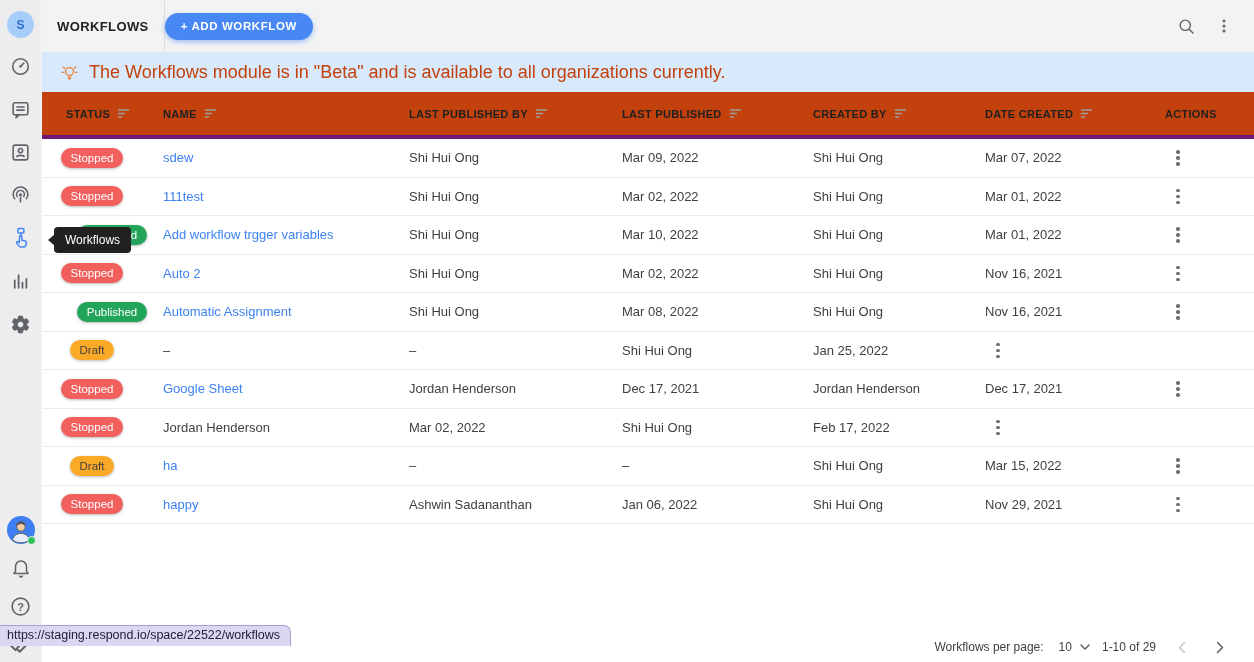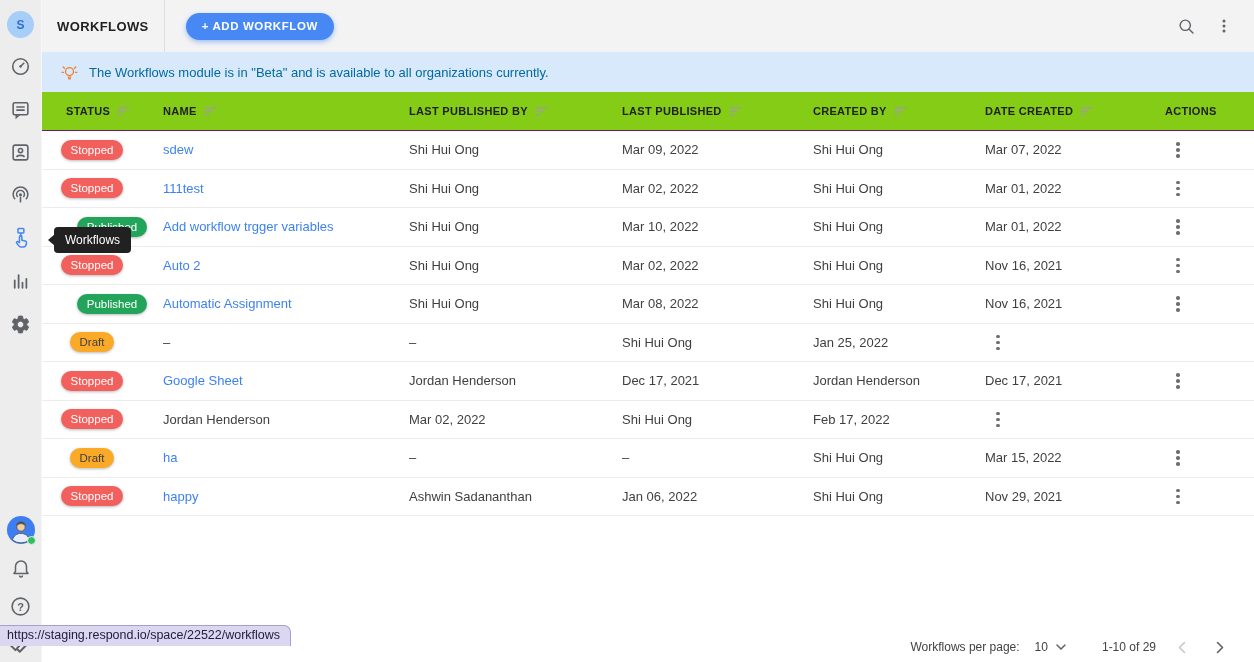--- a/index.html
+++ b/index.html
@@ -19,53 +19,53 @@
   .side-btn.active svg { stroke:var(--accent,#4788f4); }
   .profile-avatar { width:28px; height:28px; border-radius:50%; background:#3d7ef2; position:relative; overflow:visible; cursor:pointer;}
   .profile-avatar .presence { position:absolute; right:-1px; bottom:-1px; width:9px; height:9px; border-radius:50%;
              background:#2fc25b; border:1.5px solid #ededee; }
 
   
   .main { margin-left:42px; height:100%; position:relative; }
   .topbar { height:52px; background:var(--topbar-bg,#f3f3f4); display:flex; align-items:center; padding:0 18px 0 15px; }
   .page-title { font-size:13px; font-weight:700; color:#212121; letter-spacing:.4px; }
   .topbar-divider { width:1px; align-self:stretch; background:#dedede; margin-left:15px; }
-  .add-btn { margin-left:21px; height:27px; padding:0 16px; border:none; border-radius:14px; background:var(--accent,#4788f4);
+  .add-btn { height:27px; padding:0 16px; border:none; border-radius:14px; background:var(--accent,#4788f4);
              color:#fff; font-size:11.5px; font-weight:700; letter-spacing:.6px; cursor:pointer;
              box-shadow:0 2px 5px rgba(71,136,244,.5); font-family:inherit;}
   .topbar-right { margin-left:auto; display:flex; align-items:center; gap:14px; }
   .icon-btn { background:none; border:none; cursor:pointer; display:flex; align-items:center; justify-content:center; width:24px; height:24px;}
 
   .banner { height:40px; background:var(--banner-bg,#d8e9fb); display:flex; align-items:center; padding-left:18px; gap:10px; }
-  .banner-text { font-size:13px; color:#0369a1; }
+  .banner-text { font-size:18px; color:#c2410c; }
 
   
   .grid { display:grid; grid-template-columns:97px 246px 213px 191px 172px 180px minmax(0,1fr);
           padding:0 24px; align-items:center; }
-  .thead { height:39px; border-bottom:1px solid #701a75; background:#84cc16; }
+  .thead { height:47px; border-bottom:4px solid #701a75; background:#c2410c; }
   .th { display:flex; align-items:center; gap:7px; font-size:11px; font-weight:700; color:#212121; letter-spacing:.3px; cursor:pointer;}
   .trow { height:38.5px; border-bottom:1px solid #ececec; background:#fff; cursor:pointer;}
   .cell { font-size:13px; color:#3f3f3f; }
   .badge-slot { width:52px; display:flex; justify-content:center; }
   .badge { display:inline-flex; align-items:center; height:20px; padding:0 10px; border-radius:10px;
            font-size:11.5px; font-weight:500; box-shadow:0 1px 3px rgba(0,0,0,.28); white-space:nowrap;}
   .badge-stopped   { background:var(--stopped,#f2605e);  color:#fff; }
   .badge-published { background:var(--published,#22a45b);color:#fff;margin-left:40px; }
   .badge-draft     { background:var(--draft,#fbaa28);    color:#3f3f3f; }
   .name-link { color:var(--link,#3e82f1); font-weight:500; font-size:13px; text-decoration:none; }
   .kebab { background:none; border:none; cursor:pointer; display:flex; flex-direction:column; align-items:center; gap:2.5px;
            width:24px; height:24px; justify-content:center; margin-left:1px;}
   .kebab .dot { width:3.5px; height:3.5px; border-radius:50%; background:#6f6f6f; }
 
   
   .pagination { position:absolute; right:0; bottom:0; height:30px; display:flex; align-items:center; padding-right:24px;
                 font-size:12px; color:#424242; }
   .pp-value { margin-left:15px; }
   .pp-select-caret { margin-left:8px; display:flex; cursor:pointer; }
-  .range-text { margin-left:36px; }
+  .range-text { margin-left:12px; }
   .page-btn { background:none; border:none; cursor:pointer; display:flex; align-items:center; justify-content:center; width:20px; height:20px;}
   .page-prev { margin-left:16px; }
   .page-next { margin-left:18px; }
 
   
   .tooltip { position:absolute; left:54px; top:227px; background:#212121; color:#fff; font-size:12px;
              padding:6px 11px; border-radius:4px; z-index:50; white-space:nowrap; }
   .tooltip::before { content:""; position:absolute; left:-6px; top:50%; transform:translateY(-50%);
              border-top:6px solid transparent; border-bottom:6px solid transparent; border-right:7px solid #212121; }
   .statusbar { position:absolute; left:0; bottom:16px; z-index:60; background:#dcd7f1; border:1px solid #a79fd0; border-bottom:none;

